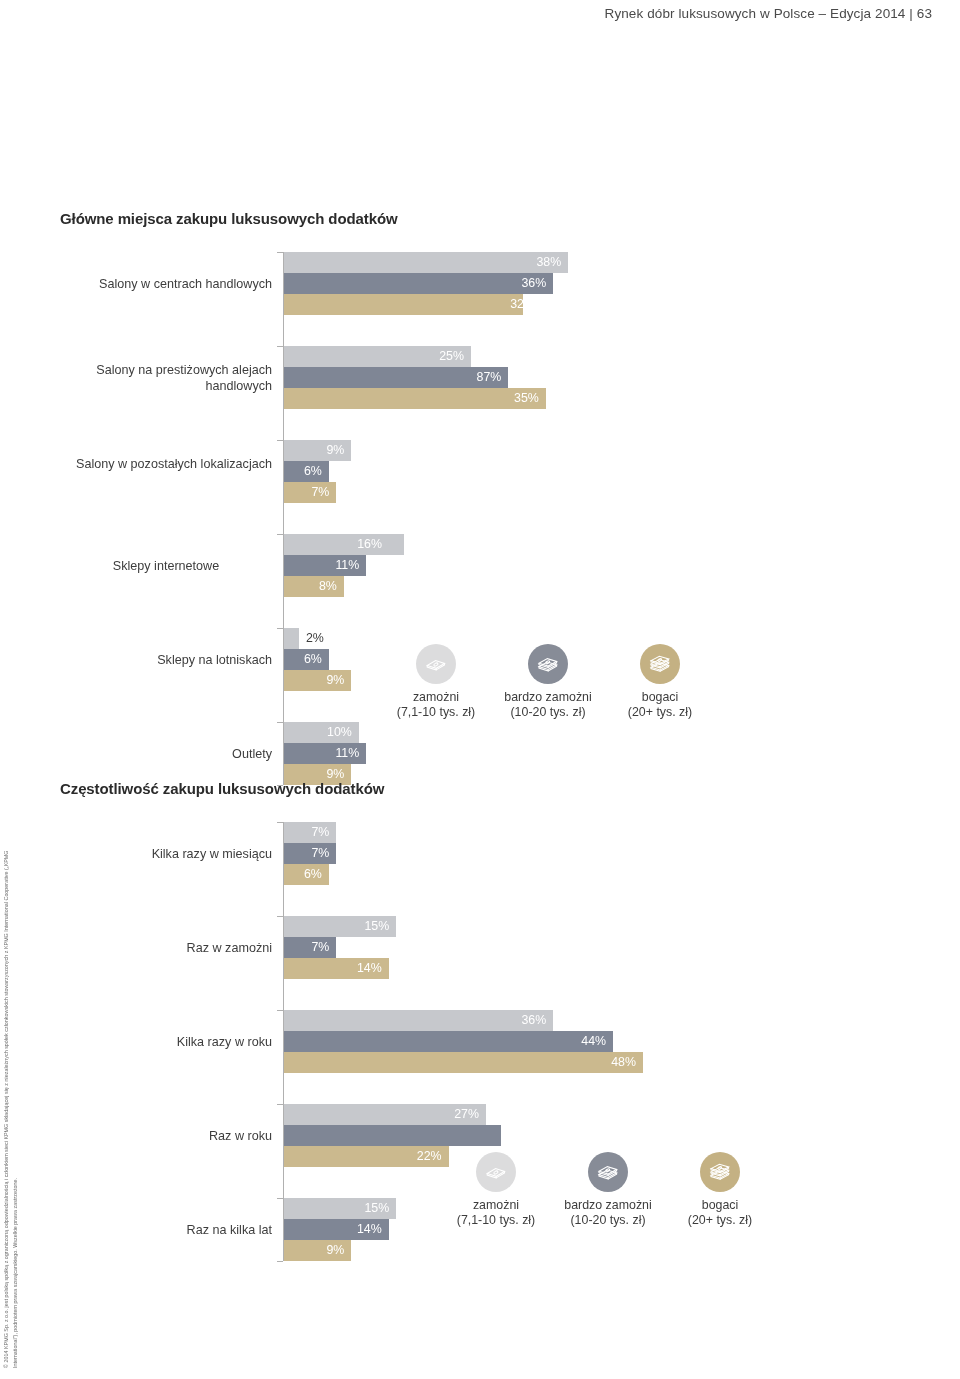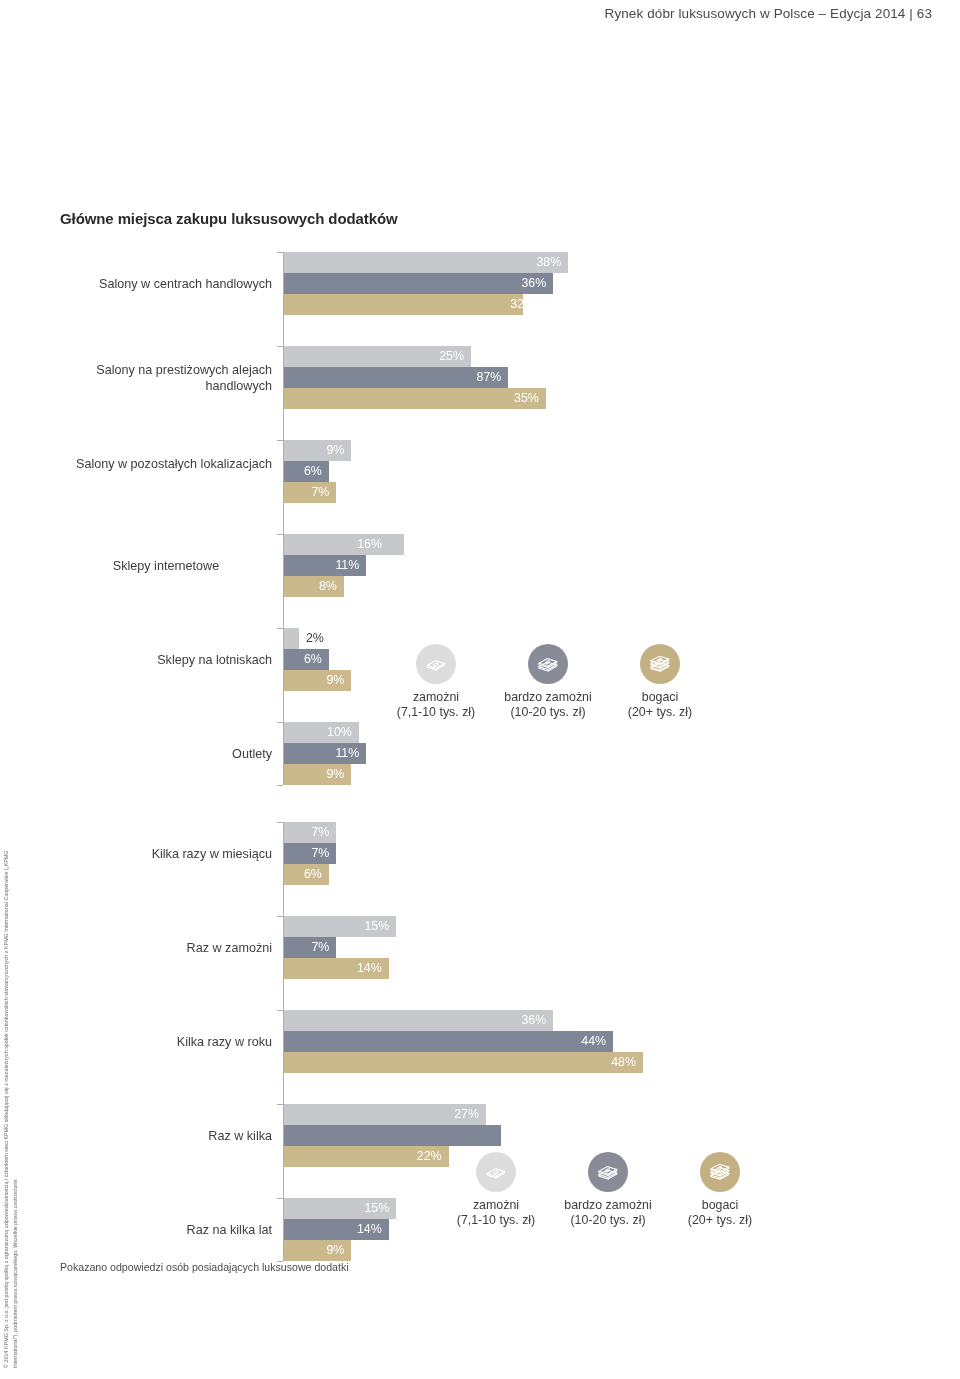--- a/index.html
+++ b/index.html
@@ -343,20 +343,21 @@
       <path d="M20.6 13.5 L20.6 14.8 L12.1 19.3"></path>
       <ellipse cx="11.7" cy="7.9" rx="2.0" ry="1.15" transform="rotate(-28 11.7 7.9)"></ellipse>
     </svg>
           </div>
           <div class="legend-name">bogaci</div>
           <div class="legend-range">(20+ tys. zł)</div>
         </div>
       </div>
     </div>
 
+  <h2 class="section-title" id="chart2-title">Częstotliwość zakupu luksusowych dodatków</h2>
   <div class="chart" id="chart2">
       <div class="cat-group" style="top: 0px; height: 63px;">
         <div class="cat-label" style="top: 23.5px;">Kilka razy w miesiącu</div>
         <div class="bars">
           <div class="bar-row">
             <div class="bar" style="width: 52.36px; background: rgb(198, 200, 204);"></div>
             <div class="bar-val inside" style="left: 0px; width: 52.36px; text-align: right; padding-right: 7px; box-sizing: border-box;">7%</div>
           </div>
           <div class="bar-row">
             <div class="bar" style="width: 52.36px; background: rgb(127, 134, 149);"></div>
@@ -396,21 +397,21 @@
             <div class="bar" style="width: 329.12px; background: rgb(127, 134, 149);"></div>
             <div class="bar-val inside" style="left: 0px; width: 329.12px; text-align: right; padding-right: 7px; box-sizing: border-box;">44%</div>
           </div>
           <div class="bar-row">
             <div class="bar" style="width: 359.04px; background: rgb(203, 185, 142);"></div>
             <div class="bar-val inside" style="left: 0px; width: 359.04px; text-align: right; padding-right: 7px; box-sizing: border-box;">48%</div>
           </div>
         </div>
       </div>
       <div class="cat-group" style="top: 282px; height: 63px;">
-        <div class="cat-label" style="top: 23.5px;">Raz w kilka</div>
+        <div class="cat-label" style="top: 23.5px;">Raz w roku</div>
         <div class="bars">
           <div class="bar-row">
             <div class="bar" style="width: 201.96px; background: rgb(198, 200, 204);"></div>
             <div class="bar-val inside" style="left: 0px; width: 201.96px; text-align: right; padding-right: 7px; box-sizing: border-box;">27%</div>
           </div>
           <div class="bar-row">
             <div class="bar" style="width: 216.92px; background: rgb(127, 134, 149);"></div>
             <div class="bar-val inside" style="left: 0px; width: 253px; text-align: right; padding-right: 7px; box-sizing: border-box;">29%</div>
           </div>
           <div class="bar-row">
@@ -486,16 +487,15 @@
       <ellipse cx="11.7" cy="7.9" rx="2.0" ry="1.15" transform="rotate(-28 11.7 7.9)"></ellipse>
     </svg>
           </div>
           <div class="legend-name">bogaci</div>
           <div class="legend-range">(20+ tys. zł)</div>
         </div>
       </div>
     </div>
 
   <div class="footnotes">
-    <div>Pokazano odpowiedzi osób posiadających luksusowe dodatki</div>
   </div>
 
 </div>
 
 </body></html>

